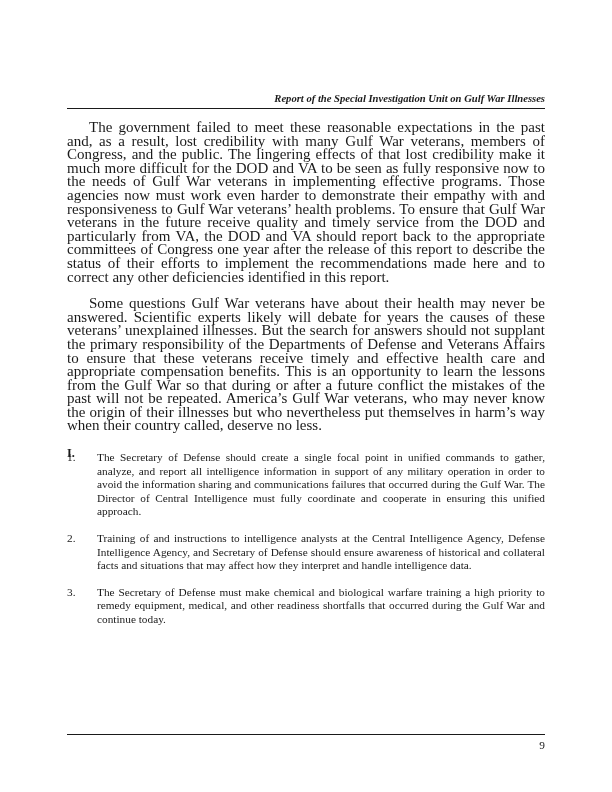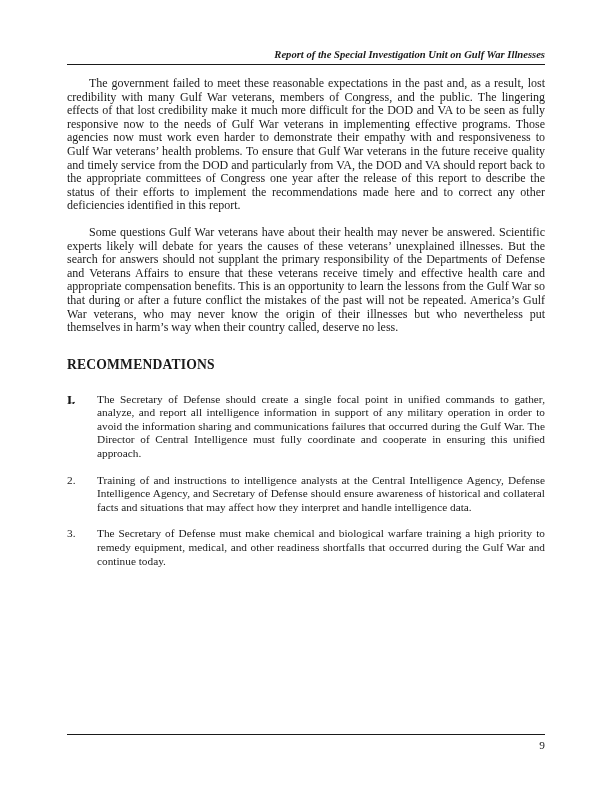--- a/index.html
+++ b/index.html
@@ -9,41 +9,41 @@
   }
   .page {
     position: relative;
     width: 612px;
     height: 792px;
     margin: 0 auto;
     background: #ffffff;
     font-family: "Liberation Serif", serif;
     color: #1a1a1a;
     box-sizing: border-box;
-    padding: 48px 67px 0 67px;
+    padding: 92px 67px 0 67px;
     overflow: hidden;
   }
   .running-header {
     margin-bottom: 12px;
   }
   .running-header-text {
     text-align: right;
     font-style: italic;
     font-weight: bold;
     font-size: 10.6px;
     line-height: 13px;
     padding-bottom: 3px;
   }
   .header-rule {
     border: 0;
     border-top: 1.4px solid #1a1a1a;
     margin: 0;
   }
   .body-para {
-    font-size: 12px;
+    font-size: 15px;
     line-height: 13.6px;
     text-align: justify;
     text-indent: 22px;
     margin: 0 0 13px 0;
   }
   .recommendations-heading {
     font-size: 13.6px;
     font-weight: bold;
     letter-spacing: 0.2px;
     margin: 22px 0 20px 0;
@@ -100,21 +100,20 @@
 
   <div class="running-header">
     <div class="running-header-text">Report of the Special Investigation Unit on Gulf War Illnesses</div>
     <hr class="header-rule">
   </div>
 
   <p class="body-para">The government failed to meet these reasonable expectations in the past and, as a result, lost credibility with many Gulf War veterans, members of Congress, and the public. The lingering effects of that lost credibility make it much more difficult for the DOD and VA to be seen as fully responsive now to the needs of Gulf War veterans in implementing effective programs.  Those agencies now must work even harder to demonstrate their empathy with and responsiveness to Gulf War veterans’ health problems. To ensure that Gulf War veterans in the future receive quality and timely service from the DOD and particularly from VA, the DOD and VA should report back to the appropriate committees of Congress one year after the release of this report to describe the status of their efforts to implement the recommendations made here and to correct any other deficiencies identified in this report.</p>
 
   <p class="body-para">Some questions Gulf War veterans have about their health may never be answered.  Scientific experts likely will debate for years the causes of these veterans’ unexplained illnesses. But the search for answers should not supplant the primary responsibility of the Departments of Defense and Veterans Affairs to ensure that these veterans receive timely and effective health care and appropriate compensation benefits.  This is an opportunity to learn the lessons from the Gulf War so that during or after a future conflict the mistakes of the past will not be repeated. America’s Gulf War veterans, who may never know the origin of their illnesses but who nevertheless put themselves in harm’s way when their country called, deserve no less.</p>
 
-  <h1 class="recommendations-heading">RECOMMENDATIONS</h1>
 
   <div class="section-heading">
     <span class="section-number">I.</span>
   </div>
 
   <div class="rec-item">
     <span class="rec-item-number">1.</span>
     <span class="rec-item-text">The Secretary of Defense should create a single focal point in unified commands to gather, analyze, and report all intelligence information in support of any military operation in order to avoid the information sharing and communications failures that occurred during the Gulf War. The Director of Central Intelligence must fully coordinate and cooperate in ensuring this unified approach.</span>
   </div>
 

